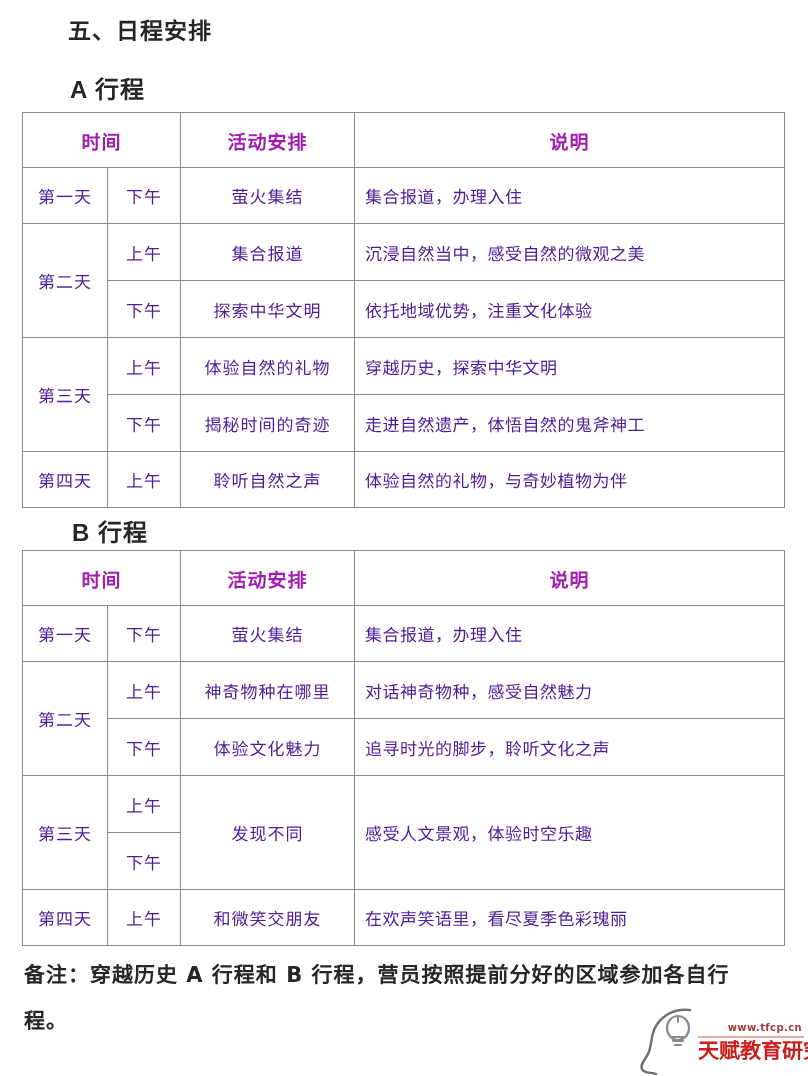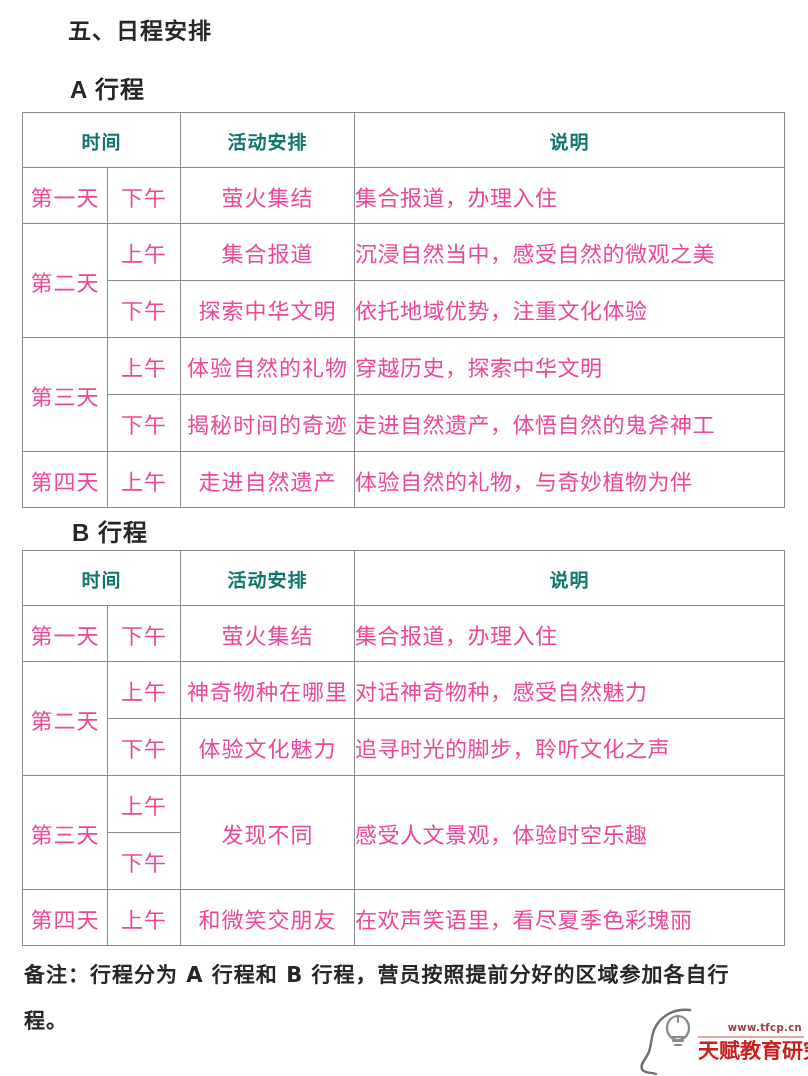--- a/index.html
+++ b/index.html
@@ -56,45 +56,45 @@
     table-layout: fixed;
     background: #fff;
   }
   .sched-table.table-a { top: 112px; }
   .sched-table.table-b { top: 550px; }
 
   .sched-table td, .sched-table th {
     border: 1px solid #8a8a8a;
     padding: 0;
     vertical-align: middle;
-    font-size: 22px;
+    font-size: 17px;
     font-weight: normal;
-    color: #ec4899;
+    color: #4c1d95;
     font-family: "DejaVu Serif", "Liberation Serif", serif;
   }
 
   .sched-table thead th {
     height: 54px;
     text-align: center;
     font-family: "DejaVu Sans", "Liberation Sans", sans-serif;
     font-weight: bold;
     font-size: 19px;
     letter-spacing: 1px;
-    color: #0f766e;
+    color: #a21caf;
   }
 
   .col-day   { width: 85px; }
   .col-time  { width: 73px; }
   .col-act   { width: 174px; }
   .col-desc  { width: 430px; }
 
   td.cell-day  { text-align: center; letter-spacing: 1px; }
   td.cell-time { text-align: center; letter-spacing: 1px; }
   td.cell-act  { text-align: center; letter-spacing: 1px; }
-  td.cell-desc { text-align: left; letter-spacing: 0.5px; }
+  td.cell-desc { text-align: left; padding-left: 10px; letter-spacing: 0.5px; }
 
   tr.row-single td { height: 55px; }
   tr.row-half td   { height: 56px; }
 
   
   .footnote {
     position: absolute;
     left: 24px;
     top: 952px;
     width: 720px;
@@ -205,21 +205,21 @@
       </tr>
       <tr class="row-half">
         <td class="cell-time">下午</td>
         <td class="cell-act">揭秘时间的奇迹</td>
         <td class="cell-desc">走进自然遗产，体悟自然的鬼斧神工</td>
       </tr>
 
       <tr class="row-single">
         <td class="cell-day">第四天</td>
         <td class="cell-time">上午</td>
-        <td class="cell-act">走进自然遗产</td>
+        <td class="cell-act">聆听自然之声</td>
         <td class="cell-desc">体验自然的礼物，与奇妙植物为伴</td>
       </tr>
     </tbody>
   </table>
 
   <div class="sub-title b-title">B 行程</div>
 
   <table class="sched-table table-b">
     <colgroup>
       <col class="col-day">
@@ -267,21 +267,21 @@
 
       <tr class="row-single">
         <td class="cell-day">第四天</td>
         <td class="cell-time">上午</td>
         <td class="cell-act">和微笑交朋友</td>
         <td class="cell-desc">在欢声笑语里，看尽夏季色彩瑰丽</td>
       </tr>
     </tbody>
   </table>
 
-  <div class="footnote">备注：行程分为 A 行程和 B 行程，营员按照提前分好的区域参加各自行程。</div>
+  <div class="footnote">备注：穿越历史 A 行程和 B 行程，营员按照提前分好的区域参加各自行程。</div>
 
   <div class="logo">
     <div class="logo-head">
       <svg viewBox="0 0 74 70" width="74" height="70" aria-hidden="true">
         <path d="M56 4 C40 2, 26 10, 20 24 C16 34, 18 40, 14 48 C11 54, 6 58, 8 63 C10 68, 18 66, 22 68" fill="none" stroke="#6f6f6f" stroke-width="2.4" stroke-linecap="round"></path>
         <ellipse cx="44" cy="22" rx="11" ry="12" fill="none" stroke="#8a8a8a" stroke-width="2.2"></ellipse>
         <path d="M38 31 L50 31 M39 35 L49 35 M41 39 L47 39" stroke="#8a8a8a" stroke-width="2.2" stroke-linecap="round"></path>
         <path d="M44 10 L44 16" stroke="#8a8a8a" stroke-width="2" stroke-linecap="round"></path>
       </svg>
     </div>

